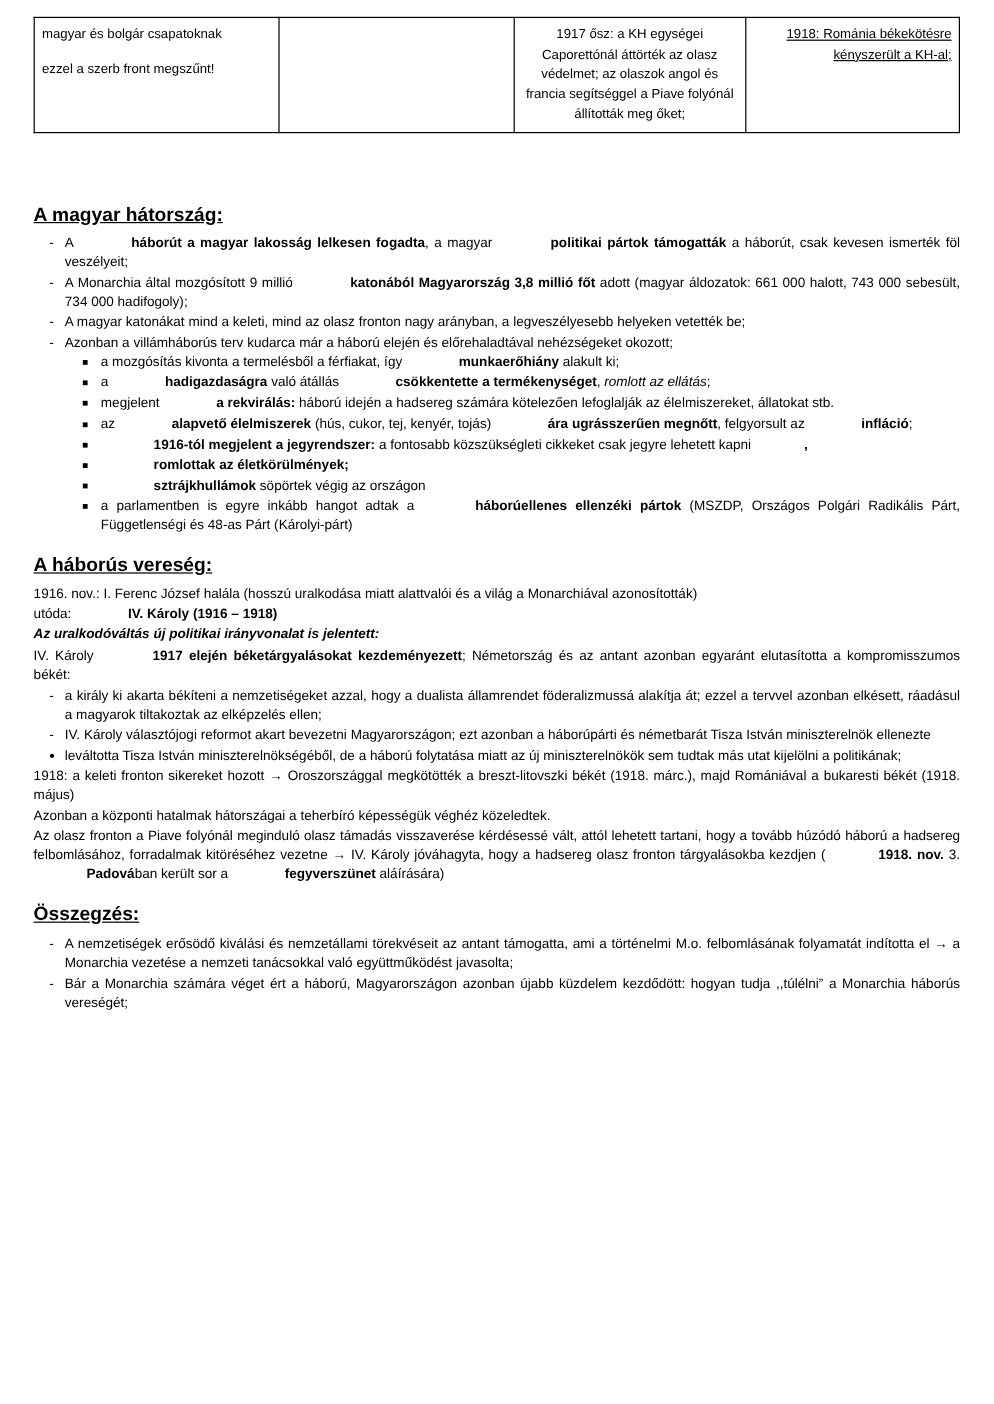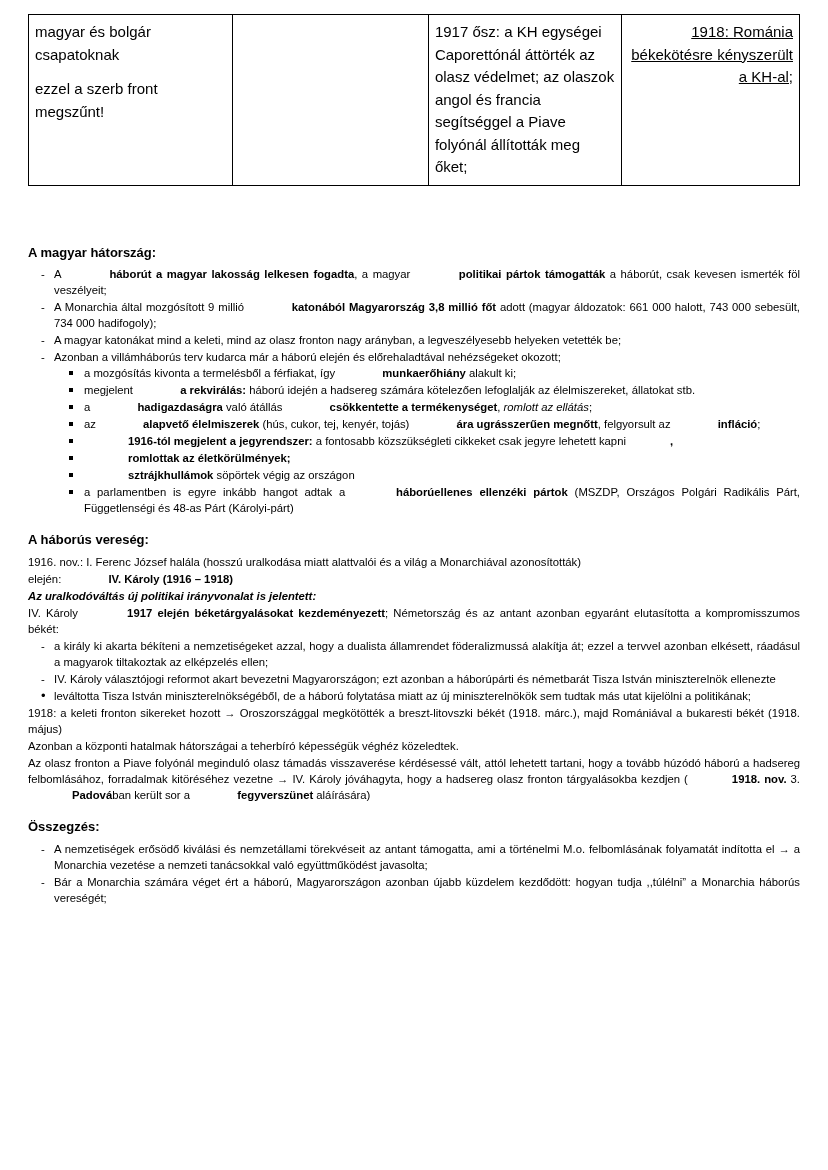--- a/index.html
+++ b/index.html
@@ -27,38 +27,39 @@
   table.top-table {
     width: 100%;
     border-collapse: collapse;
     table-layout: fixed;
     margin-top: 0;
   }
   table.top-table td {
     border: 1px solid #000;
     vertical-align: top;
     padding: 6px 6px 6px 6px;
-    font-size: 15px;
+    font-size: 11px;
     line-height: 1.5;
   }
   td.c1 { width: 26.5%; }
   td.c2 { width: 25.5%; }
-  td.c3 { width: 25%; }
+  td.c3 { width: 25%; text-align: center; }
   td.c4 { width: 23%; text-align: right; text-decoration: underline; }
   td.c1 p { margin: 0 0 12px 0; }
   td.c1 p:last-child { margin-bottom: 0; }
   td.c3 p, td.c4 p { margin: 0; }
 
   
   .gap-large { height: 58px; }
   .gap-sec { height: 14px; }
 
   h2.section-title {
-    font-size: 13px;
+    font-size: 16px;
     font-weight: bold;
+    text-decoration: underline;
     margin: 0 0 4px 0;
   }
 
   p.para {
     margin: 0 0 1px 0;
     text-align: justify;
   }
   p.para.just {
     text-align: justify;
   }
@@ -149,35 +150,35 @@
 
   <div class="gap-large"></div>
 
   <h2 class="section-title">A magyar hátország:</h2>
   <ul class="dash" id="list-hatorszag">
       <li><span>A <b>háborút a magyar lakosság lelkesen fogadta</b>, a magyar <b>politikai pártok támogatták</b> a háborút, csak kevesen ismerték föl veszélyeit;</span></li>
       <li><span>A Monarchia által mozgósított 9 millió <b>katonából Magyarország 3,8 millió főt</b> adott (magyar áldozatok: 661 000 halott, 743 000 sebesült, 734 000 hadifogoly);</span></li>
       <li><span>A magyar katonákat mind a keleti, mind az olasz fronton nagy arányban, a legveszélyesebb helyeken vetették be;</span></li>
       <li><span>Azonban a villámháborús terv kudarca már a háború elején és előrehaladtával nehézségeket okozott;</span><ul class="sq nested">
           <li><span>a mozgósítás kivonta a termelésből a férfiakat, így <b>munkaerőhiány</b> alakult ki;</span></li>
+          <li><span>a <b>hadigazdaságra</b> való átállás <b>csökkentette a termékenységet</b>, <i>romlott az ellátás</i>;</span></li>
           <li><span>megjelent <b>a rekvirálás:</b> háború idején a hadsereg számára kötelezően lefoglalják az élelmiszereket, állatokat stb.</span></li>
-          <li><span>a <b>hadigazdaságra</b> való átállás <b>csökkentette a termékenységet</b>, <i>romlott az ellátás</i>;</span></li>
           <li><span>az <b>alapvető élelmiszerek</b> (hús, cukor, tej, kenyér, tojás) <b>ára ugrásszerűen megnőtt</b>, felgyorsult az <b>infláció</b>;</span></li>
           <li><span><b>1916-tól megjelent a jegyrendszer:</b> a fontosabb közszükségleti cikkeket csak jegyre lehetett kapni<b>,</b></span></li>
           <li><span><b>romlottak az életkörülmények;</b></span></li>
           <li><span><b>sztrájkhullámok</b> söpörtek végig az országon</span></li>
           <li><span>a parlamentben is egyre inkább hangot adtak a <b>háborúellenes ellenzéki pártok</b> (MSZDP, Országos Polgári Radikális Párt, Függetlenségi és 48-as Párt (Károlyi-párt)</span></li>
         </ul></li>
     </ul>
 
   <div class="gap-sec"></div>
 
   <h2 class="section-title">A háborús vereség:</h2>
   <p class="para">1916. nov.: I. Ferenc József halála (hosszú uralkodása miatt alattvalói és a világ a Monarchiával azonosították)</p>
-  <p class="para"><span>elején: </span><b>IV. Károly (1916 – 1918)</b></p>
+  <p class="para"><span>utóda: </span><b>IV. Károly (1916 – 1918)</b></p>
   <p class="para bi">Az uralkodóváltás új politikai irányvonalat is jelentett:</p>
   <p class="para just" id="p-beketargyalasok">IV. Károly <b>1917 elején béketárgyalásokat kezdeményezett</b>; Németország és az antant azonban egyaránt elutasította a kompromisszumos békét:</p>
   <ul class="dot" id="list-vereseg">
       <li class="bullet-dash"><span>a király ki akarta békíteni a nemzetiségeket azzal, hogy a dualista államrendet föderalizmussá alakítja át; ezzel a tervvel azonban elkésett, ráadásul a magyarok tiltakoztak az elképzelés ellen;</span></li>
       <li class="bullet-dash"><span>IV. Károly választójogi reformot akart bevezetni Magyarországon; ezt azonban a háborúpárti és németbarát Tisza István miniszterelnök ellenezte</span></li>
       <li class="bullet-dot"><span>leváltotta Tisza István miniszterelnökségéből, de a háború folytatása miatt az új miniszterelnökök sem tudtak más utat kijelölni a politikának;</span></li>
     </ul>
   <p class="para just">1918: a keleti fronton sikereket hozott → Oroszországgal megkötötték a breszt-litovszki békét (1918. márc.), majd Romániával a bukaresti békét (1918. május)</p>
   <p class="para just">Azonban a központi hatalmak hátországai a teherbíró képességük véghéz közeledtek.</p>
   <p class="para just" id="p-piave">Az olasz fronton a Piave folyónál meginduló olasz támadás visszaverése kérdésessé vált, attól lehetett tartani, hogy a tovább húzódó háború a hadsereg felbomlásához, forradalmak kitöréséhez vezetne → IV. Károly jóváhagyta, hogy a hadsereg olasz fronton tárgyalásokba kezdjen (<b>1918. nov.</b> 3. <b>Padová</b>ban került sor a <b>fegyverszünet</b> aláírására)</p>

